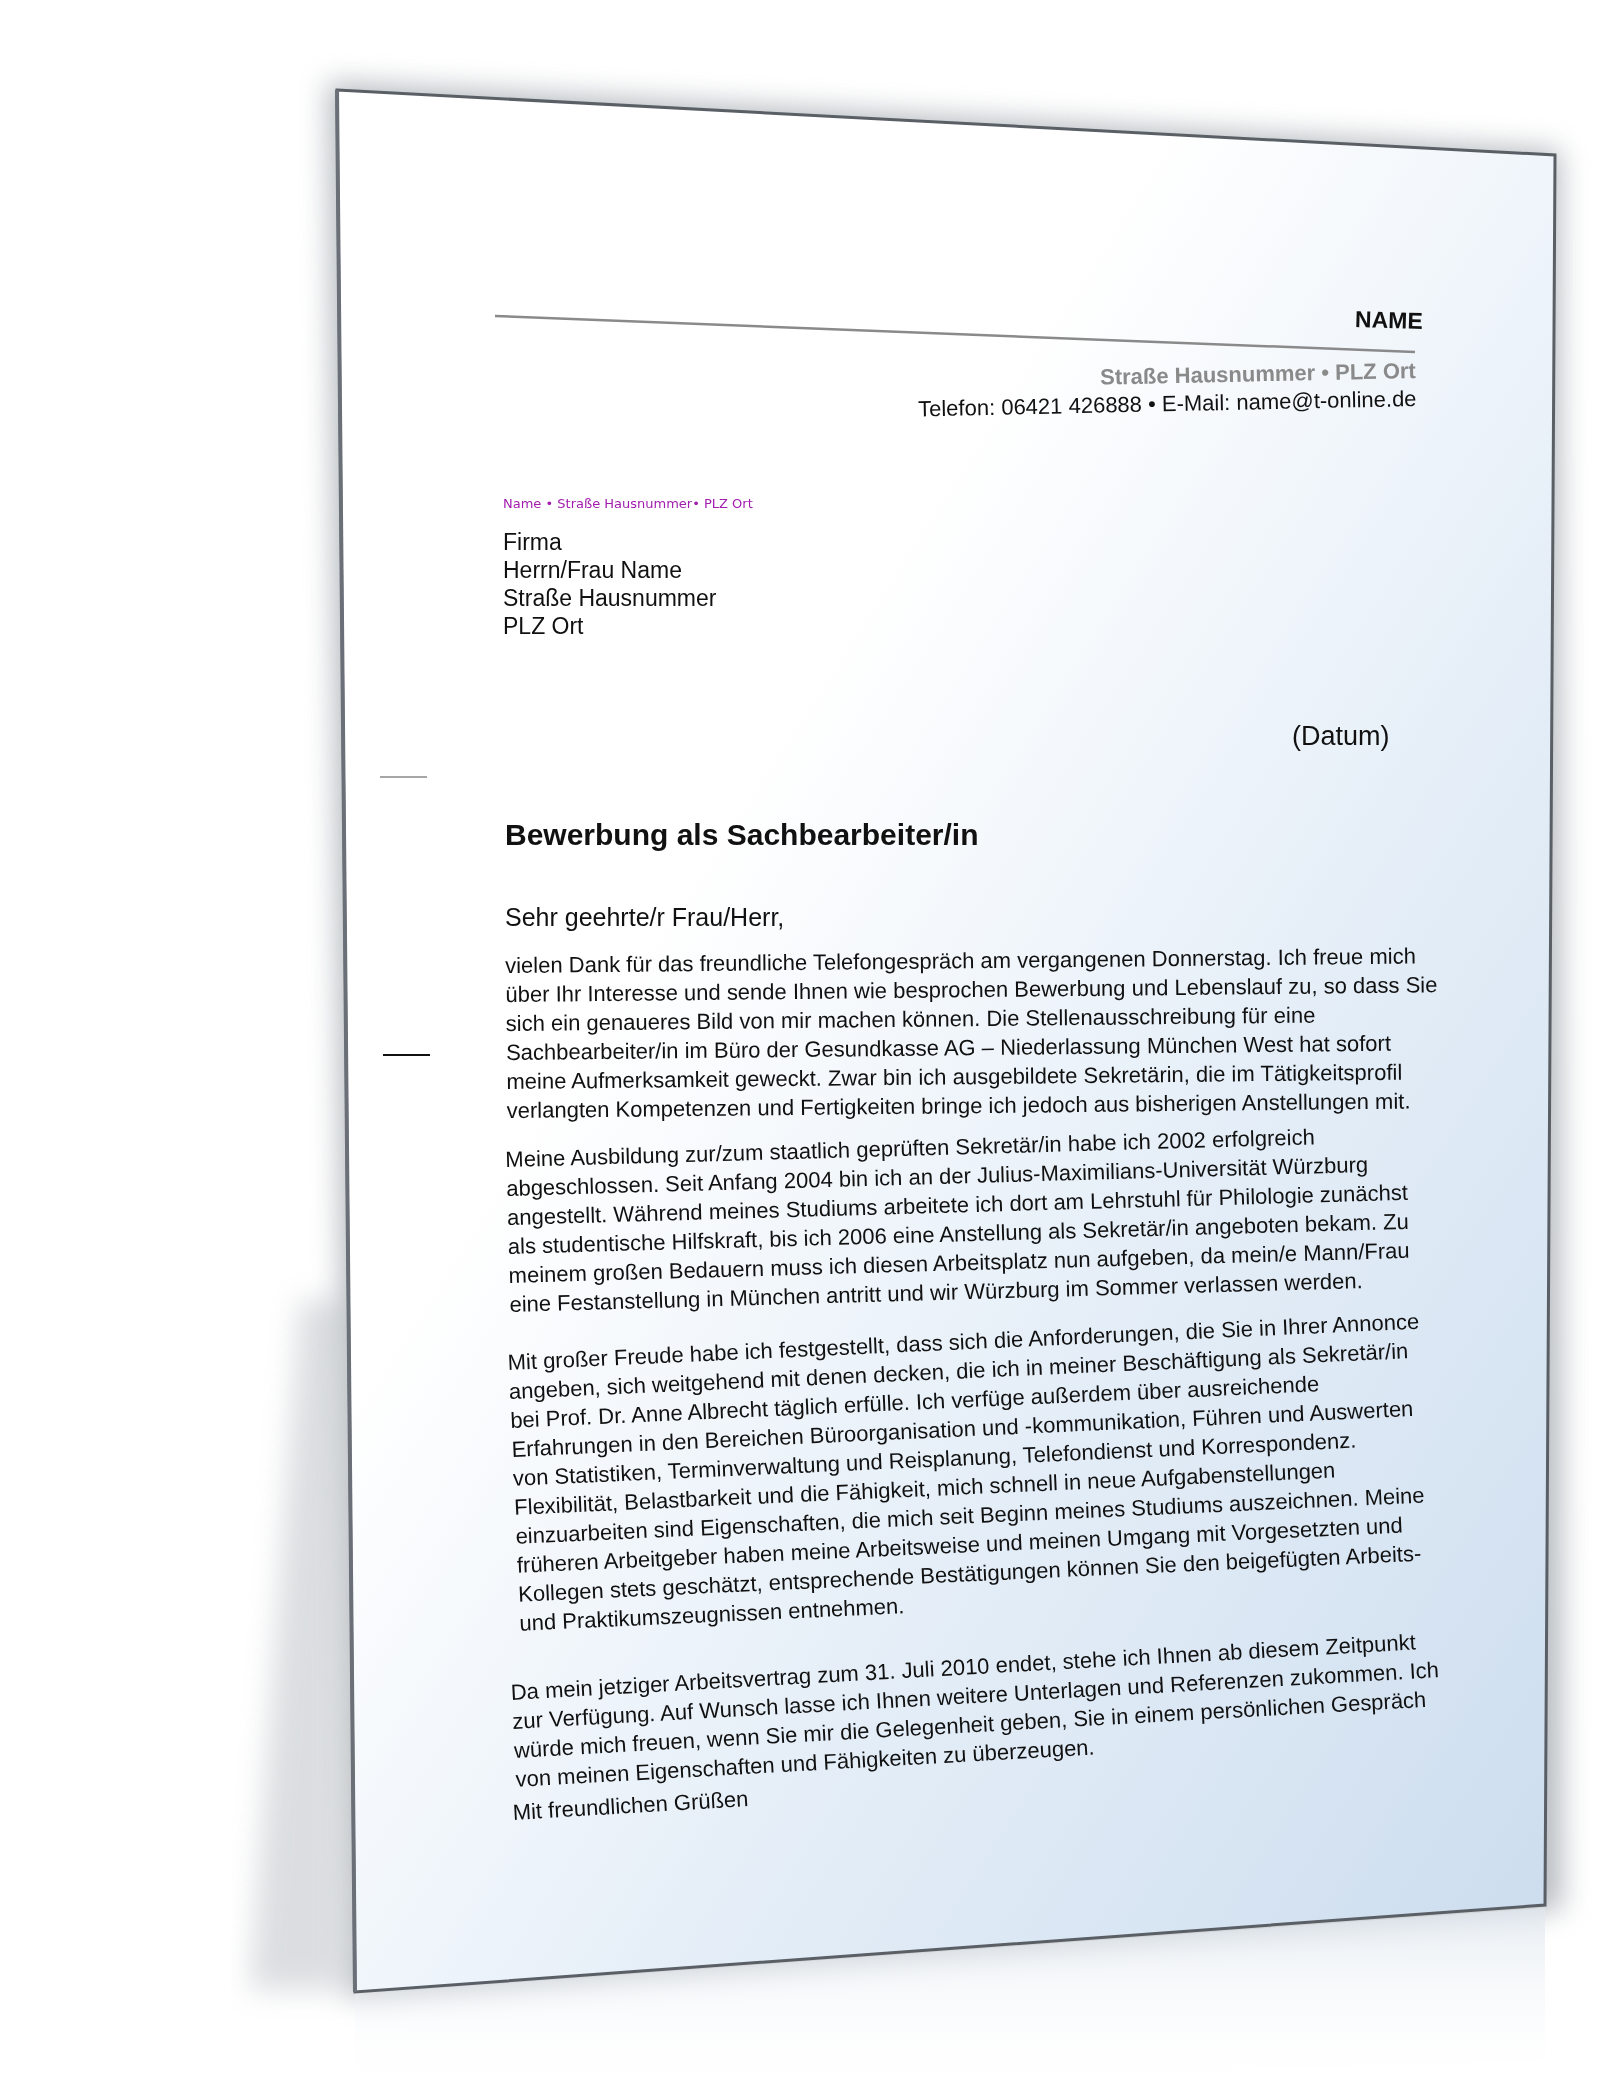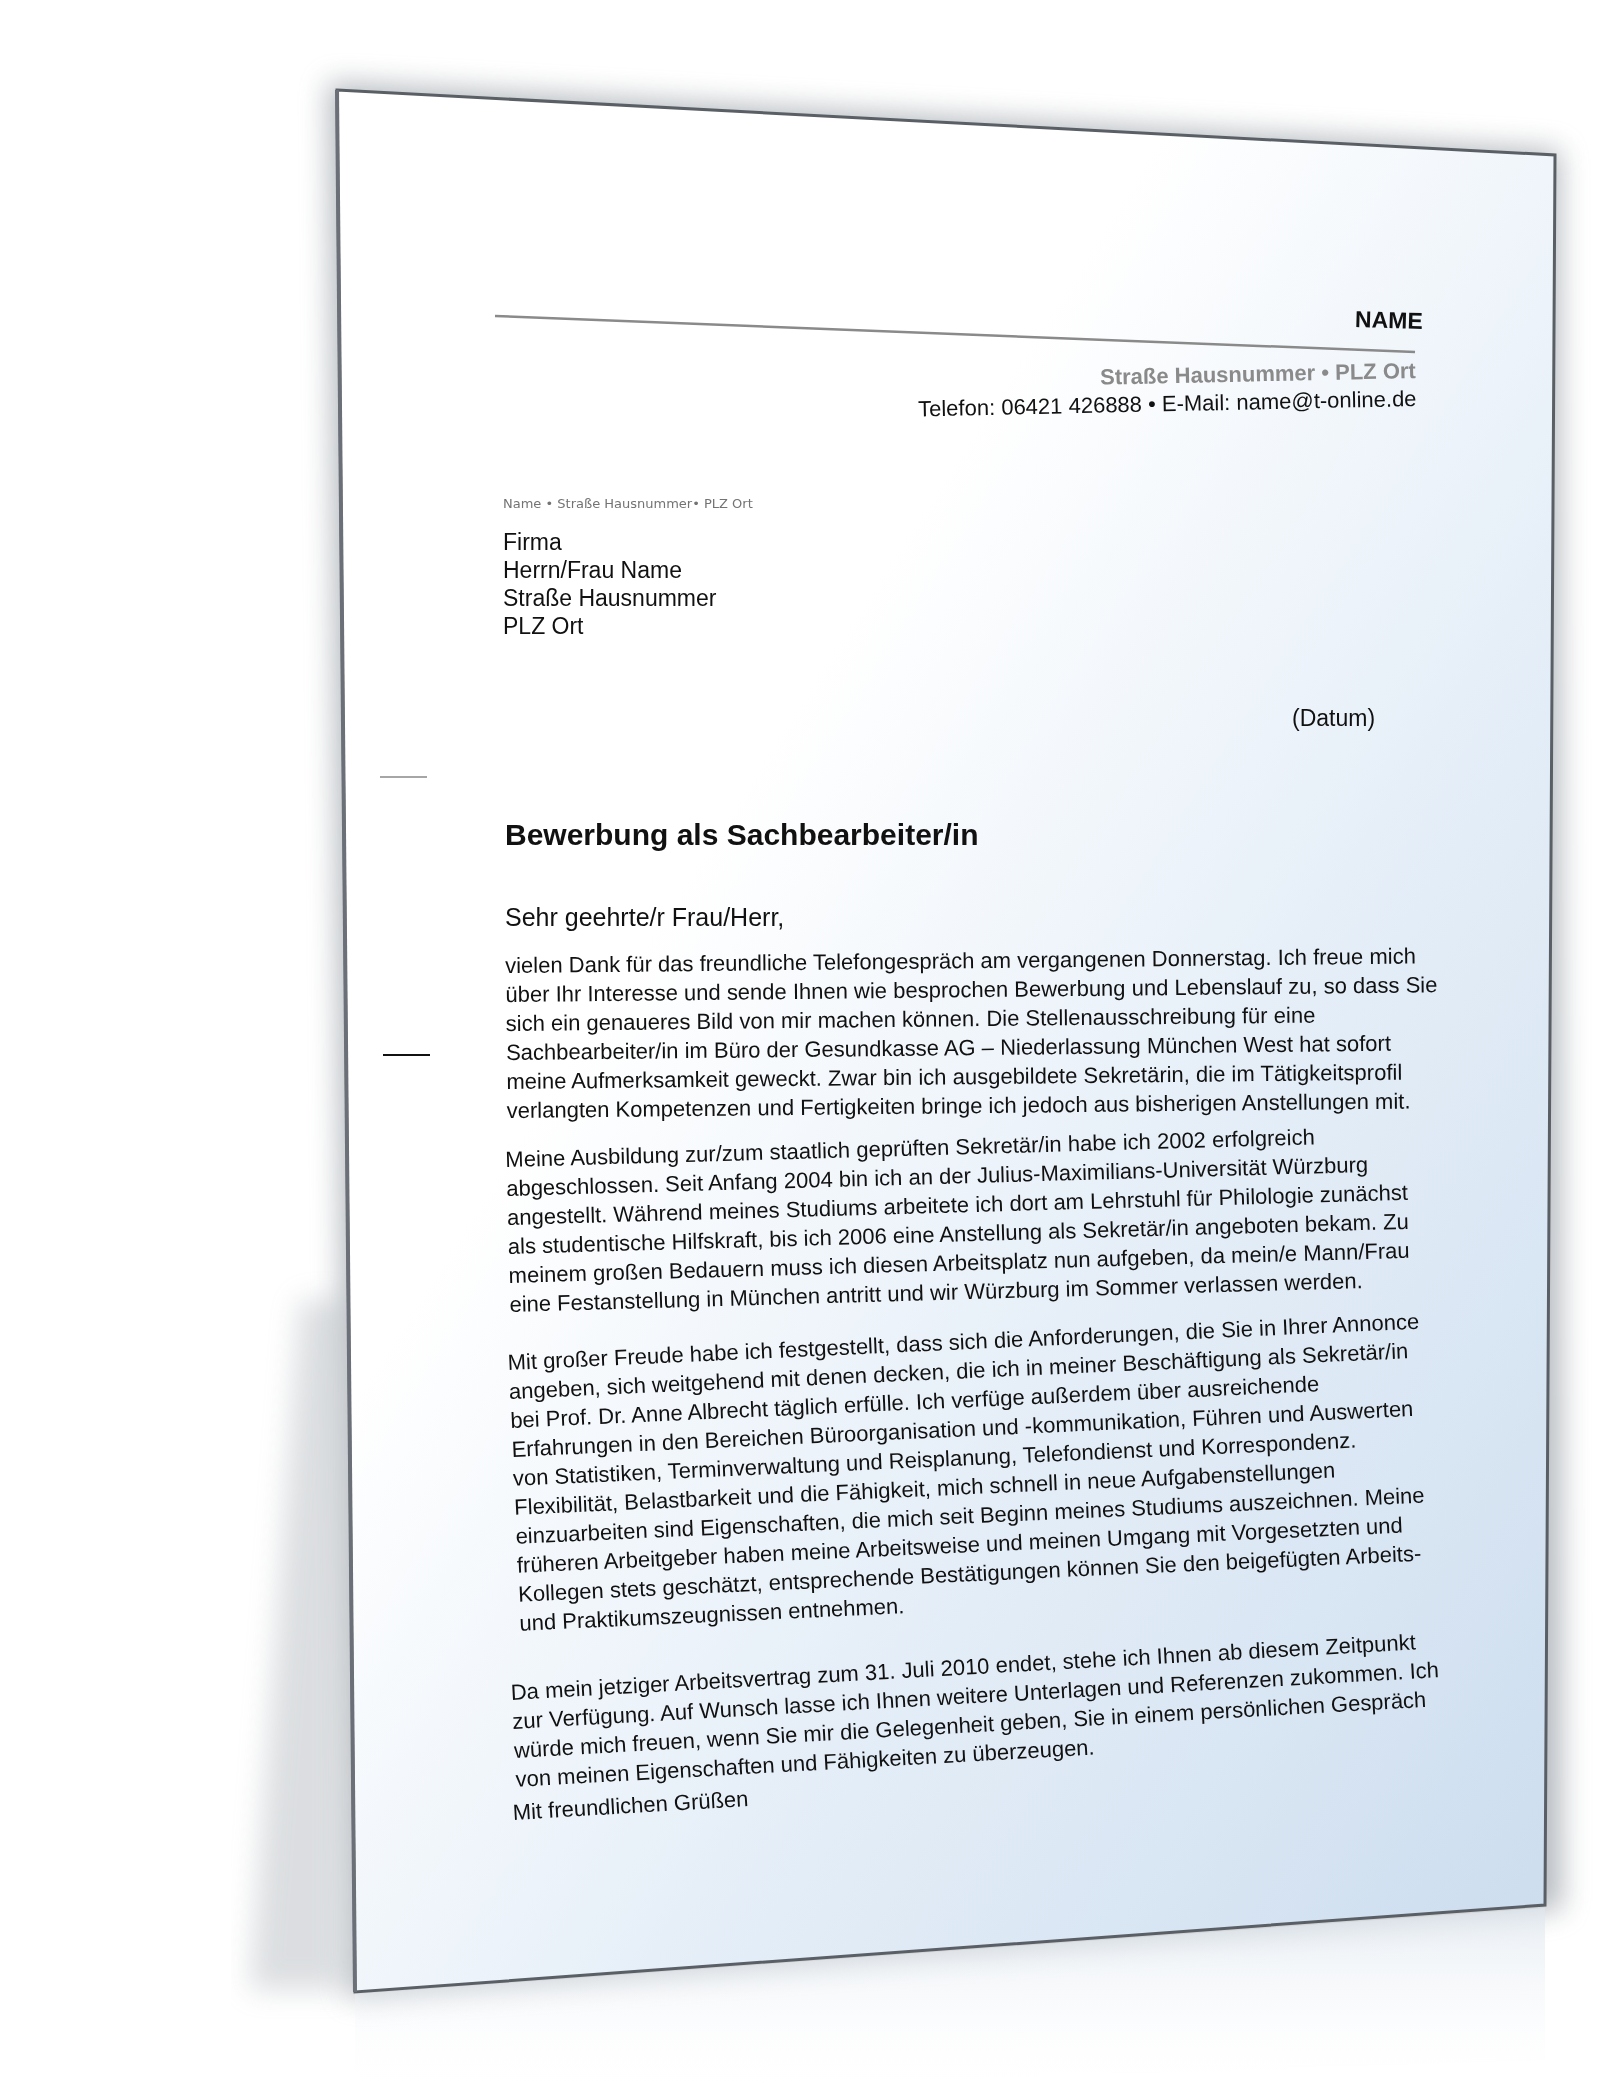--- a/index.html
+++ b/index.html
@@ -12,23 +12,23 @@
     .bg-svg { position: absolute; left: 0; top: 0; }
     .content {
       position: absolute; left: 0; top: 0; width: 1600px; height: 2100px;
       pointer-events: none;
     }
     .content * { pointer-events: auto; }
     .abs { position: absolute; white-space: nowrap; color: #111; }
     .hdr-name { font-weight: bold; font-size: 23px; letter-spacing: 0px; }
     .hdr-addr { font-weight: bold; font-size: 22px; color: #8a8a8a; }
     .hdr-contact { font-size: 22px; color: #111; }
-    .sender-line { font-size: 13px; color: #737373; font-family: "DejaVu Sans", sans-serif; }
+    .sender-line { font-size: 13px; color: #a21caf; font-family: "DejaVu Sans", sans-serif; }
     .recipient { font-size: 23px; line-height: 28px; }
-    .date { font-size: 23px; }
+    .date { font-size: 27px; margin-top: 16px; }
     .subject { font-weight: bold; font-size: 30px; }
     .salutation { font-size: 25px; }
     .para { font-size: 22px; line-height: 29px; }
     .para div { white-space: nowrap; }
     .closing { font-size: 22px; }
   </style>
 </head>
 <body>
 
 <div class="stage">

